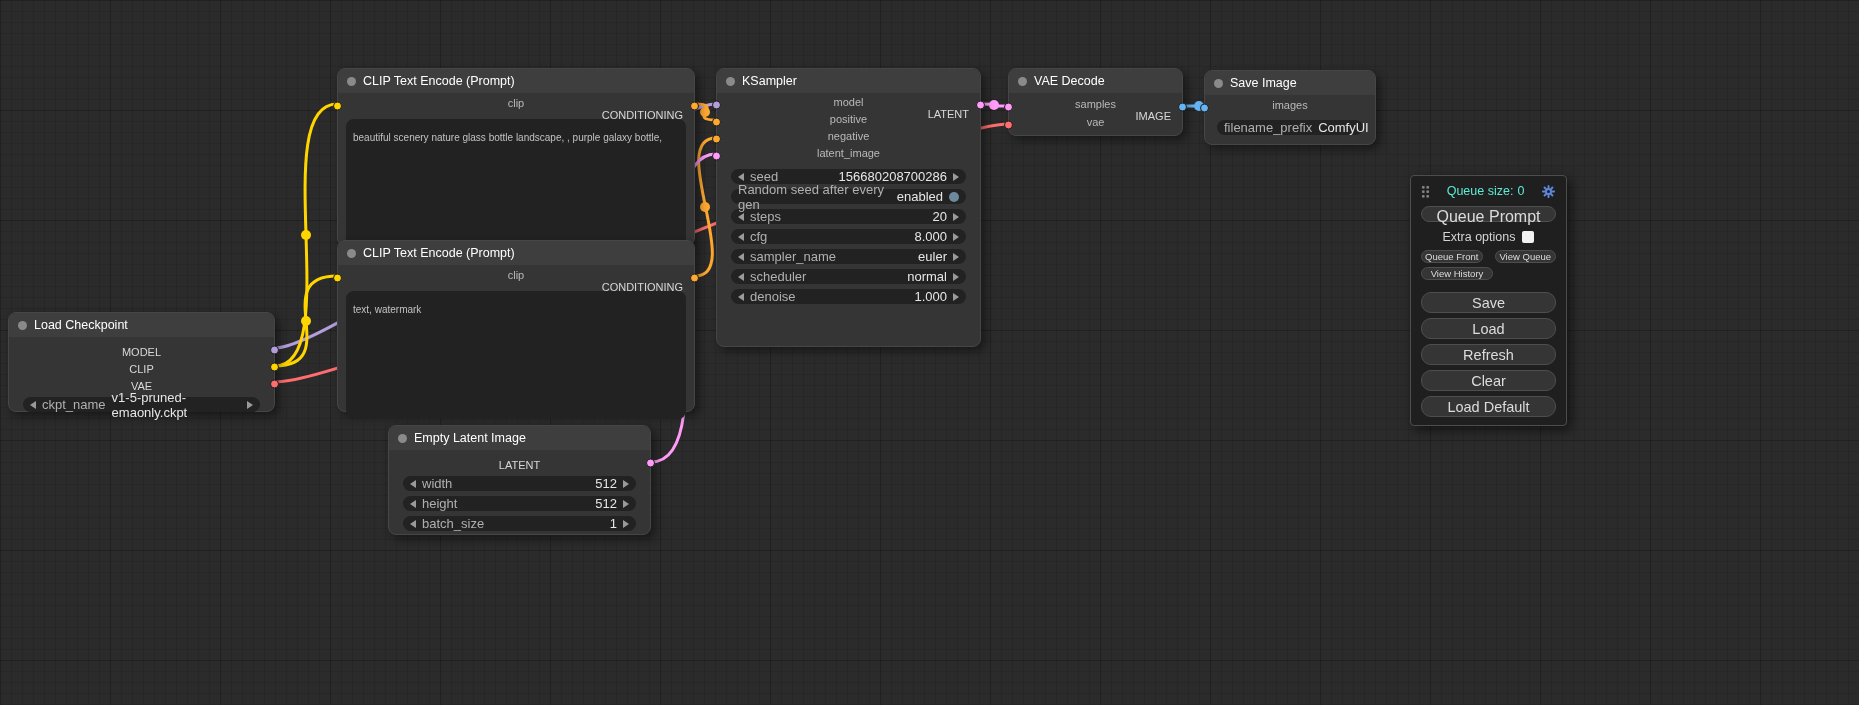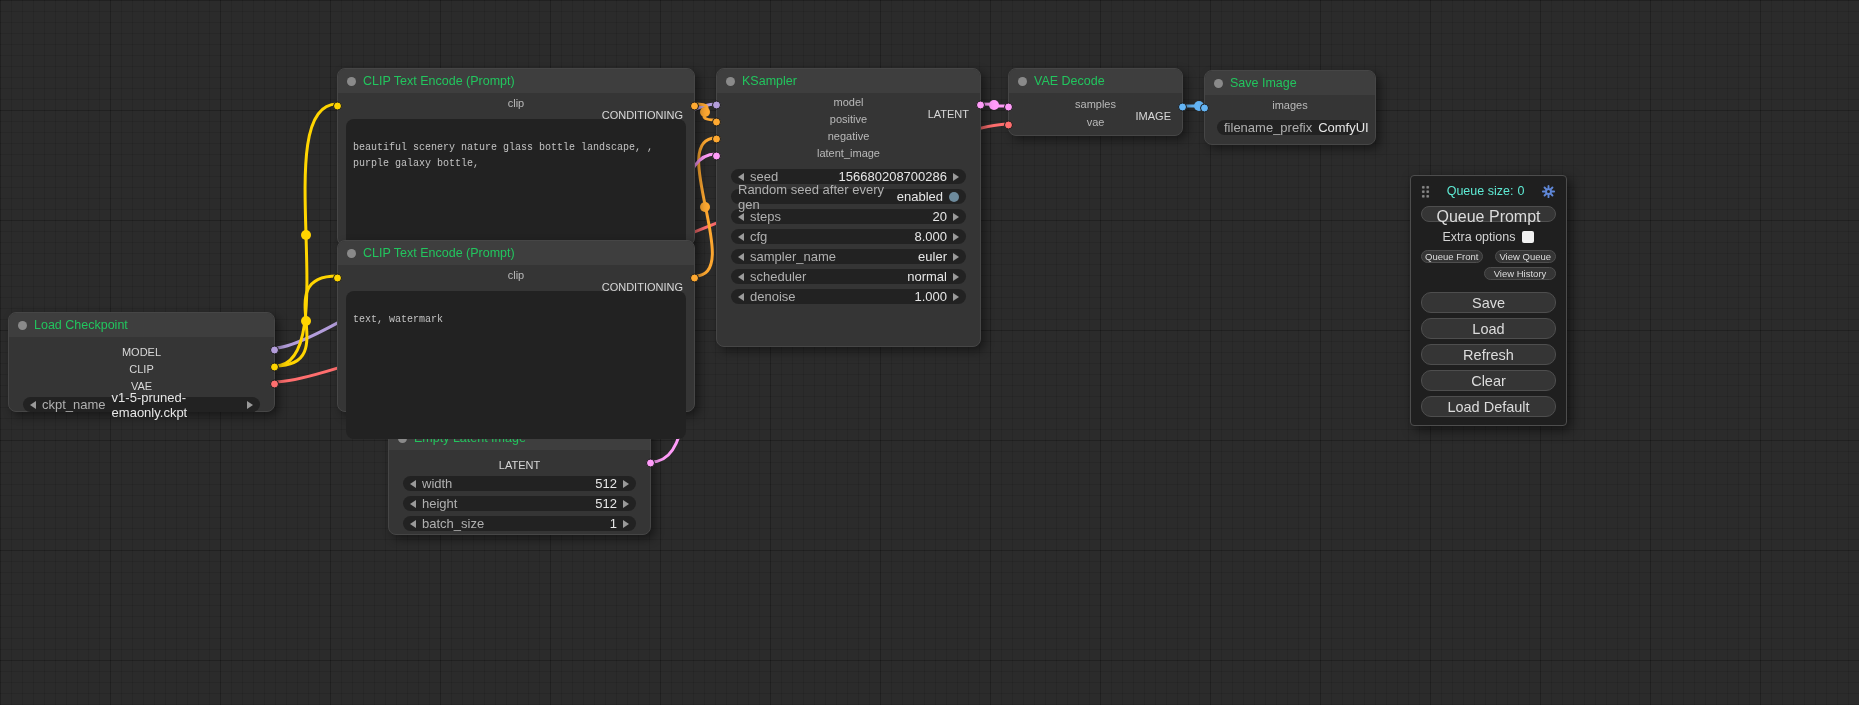--- a/index.html
+++ b/index.html
@@ -18,21 +18,21 @@
   #wires path{fill:none;stroke-width:3;stroke-linecap:round;}
   .w-model{stroke:#B39DDB}.w-clip{stroke:#FFD500}.w-vae{stroke:#FF6E6E}
   .w-cond{stroke:#FFA931}.w-latent{stroke:#FF9CF9}.w-image{stroke:#64B5F6}
   .d-model{fill:#B39DDB}.d-clip{fill:#FFD500}.d-vae{fill:#FF6E6E}
   .d-cond{fill:#FFA931}.d-latent{fill:#FF9CF9}.d-image{fill:#64B5F6}
 
   
   .node{position:absolute;z-index:2;background:#353535;border:1px solid #464646;
     border-radius:8px;box-shadow:4px 4px 10px rgba(0,0,0,0.45);box-sizing:border-box;}
   .title{height:24px;background:#3e3e3e;border-radius:7px 7px 0 0;display:flex;
-    align-items:center;gap:7px;padding:0 9px;color:#22c55e;font-size:12.5px;}
+    align-items:center;gap:7px;padding:0 9px;color:#ffffff;font-size:12.5px;}
   .cdot{width:9px;height:9px;border-radius:50%;background:#8a8a8a;flex:none;}
   .slots{padding-top:4px;}
   .slot-row{position:relative;display:flex;align-items:center;height:17px;
     padding:0 11px;font-size:11px;color:#b9b9b9;flex-direction:column;}
   .slot-row .outl{margin-left:auto;color:#d8d8d8;}
   .slot-row.out-only{justify-content:flex-end;color:#d8d8d8;}
   .port{position:absolute;width:9px;height:9px;border-radius:50%;top:50%;
     transform:translateY(-50%);border:1px solid #1d1d1d;box-sizing:border-box;}
   .port.in{left:-5px}.port.out{right:-5px}
   .pc-model{background:#B39DDB}.pc-clip{background:#FFD500}.pc-vae{background:#FF6E6E}
@@ -40,22 +40,22 @@
 
   .widget{height:15px;background:#222;border-radius:8px;margin:5px 14px 0;
     display:flex;align-items:center;gap:6px;padding:0 7px;font-size:13px;color:#b0b0b0;}
   .wval{margin-left:auto;color:#e6e6e6;}
   .arr-l{width:0;height:0;border-top:4px solid transparent;border-bottom:4px solid transparent;
     border-right:6px solid #9a9a9a;flex:none;}
   .arr-r{width:0;height:0;border-top:4px solid transparent;border-bottom:4px solid transparent;
     border-left:6px solid #9a9a9a;flex:none;}
   .toggle-dot{width:10px;height:10px;border-radius:50%;background:#6d8a9c;flex:none;}
 
-  .textarea{background:#222;border-radius:8px;margin:5px 8px 0;padding:21px 7px;
-    color:#c2c2c2;font-family:Liberation Mono, monospace;font-size:10px;
+  .textarea{background:#222;border-radius:8px;margin:5px 8px 0;padding:11px 7px;
+    color:#c2c2c2;font-family:Liberation Sans, sans-serif;font-size:10px;
     line-height:1.55;white-space:pre-wrap;overflow:hidden;}
 
   
   #n-lc{left:8px;top:312px;width:267px;height:100px}
   #n-c1{left:337px;top:68px;width:358px;height:178px}
   #n-c1 .textarea{height:110px}
   #n-c2{left:337px;top:240px;width:358px;height:172px;z-index:3;}
   #n-c2 .textarea{height:106px}
   #n-el{left:388px;top:425px;width:263px;height:110px}
   #n-ks{left:716px;top:68px;width:265px;height:279px}
@@ -76,21 +76,21 @@
     background-size:4.5px 4.5px;background-position:0 0;}
   .qsize{flex:1;text-align:center;font-size:12.5px;color:#5eead4;display:flex;justify-content:center;gap:4px;}
   .gear{width:15px;height:15px;flex:none;cursor:pointer;}
   button{font-family:"Liberation Sans",sans-serif;background:#353535;color:#dcdcdc;
     border:1px solid #4e4e4e;cursor:pointer;}
   .qp-big{display:block;width:100%;height:16px;font-size:16px;border-radius:10px;margin-bottom:8px;}
   .qp-extra{display:flex;align-items:center;justify-content:center;gap:7px;
     font-size:12.5px;height:14px;margin-bottom:6px;color:#d4d4d4;}
   .checkbox{width:12px;height:12px;background:#f2f2f2;border-radius:2px;display:inline-block;}
   .qp-row{display:flex;gap:12px;margin-bottom:4px;}
-  .qp-row.center{justify-content:flex-end;margin-bottom:8px;}
+  .qp-row.center{justify-content:flex-start;margin-bottom:8px;}
   .qp-small{flex:1;height:13px;font-size:9.5px;border-radius:8px;padding:0;line-height:11px;}
   .qp-row.center .qp-small{flex:0 0 72px;}
   .qp-btn{display:block;width:100%;height:21px;font-size:14.5px;border-radius:10px;margin-top:5px;}
   .qp-btn.first{margin-top:12px;}
 </style>
 </head>
 <body>
 
 <div id="stage">
 

